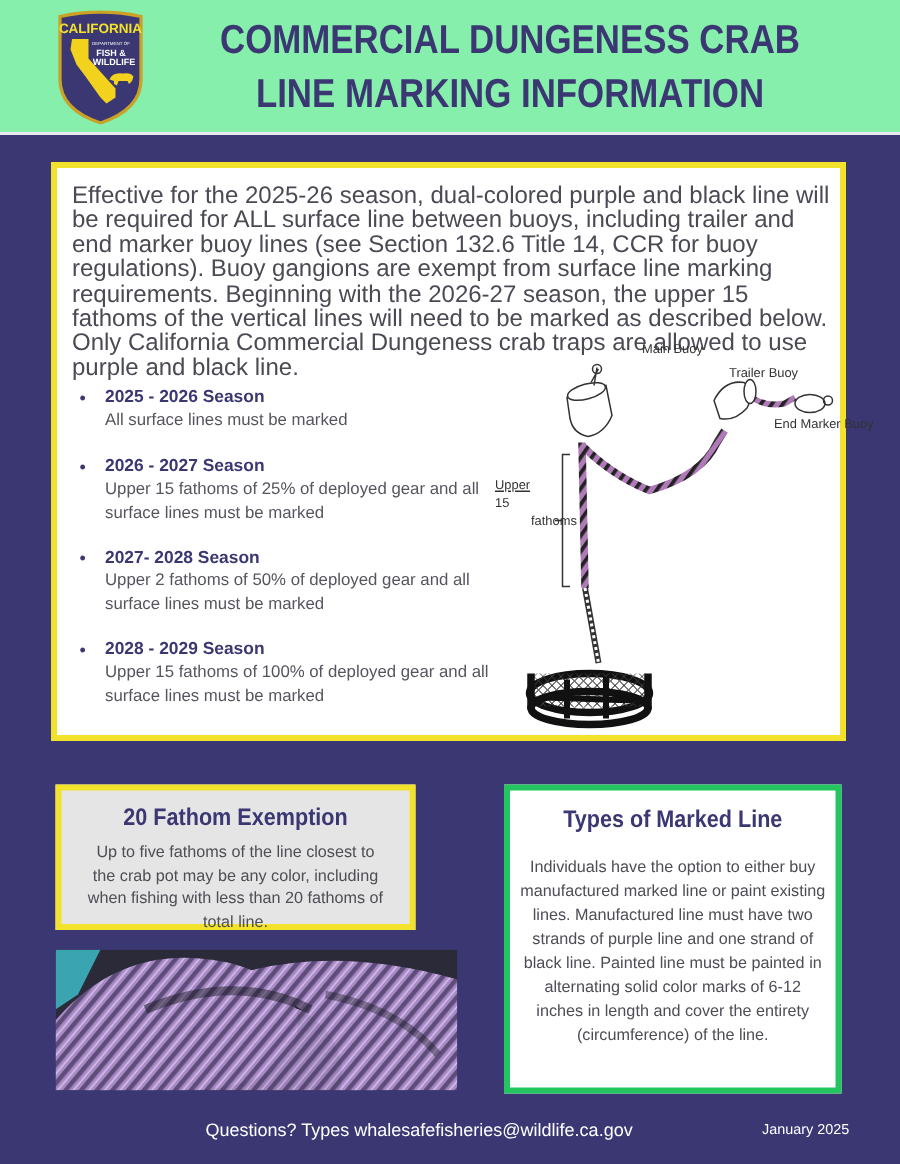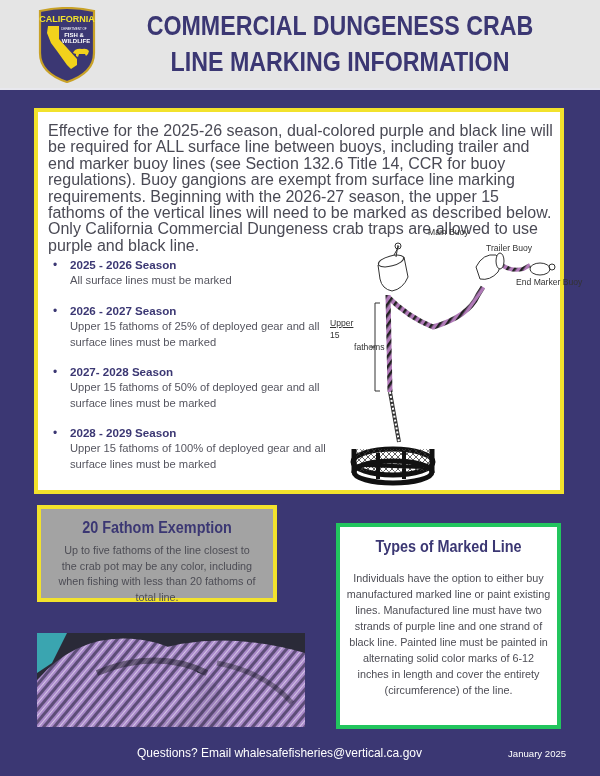--- a/index.html
+++ b/index.html
@@ -1,38 +1,38 @@
 <!DOCTYPE html>
 <html><head>
   <meta charset="utf-8">
   <style>
     * { box-sizing: border-box; margin: 0; padding: 0; }
     html, body { width: 600px; height: 776px; overflow: hidden; }
     body { background: #3b3773; font-family: "Liberation Sans", sans-serif; position: relative; }
 
-    .header { position: absolute; left: 0; top: 0; width: 600px; height: 90px; background: #e5e5e5; border-bottom: 2px solid #e8e8ee; }
+    .header { position: absolute; left: 0; top: 0; width: 600px; height: 90px; background: #86efac; border-bottom: 2px solid #e8e8ee; }
     .logo { position: absolute; left: 37px; top: 7px; width: 60px; height: 76px; }
     .title { position: absolute; left: 110px; top: 8px; width: 460px; text-align: center; color: #3b3773;
              font-family: "Liberation Sans", sans-serif; font-weight: bold; font-size: 27px; line-height: 36px;
              letter-spacing: 0px; transform: scaleX(0.86); transform-origin: center top; }
 
     .main-box { position: absolute; left: 34px; top: 108px; width: 530px; height: 386px; background: #ffffff;
                 border: 4px solid #f2e22c; }
     .intro { position: absolute; left: 10px; top: 11px; width: 505px; font-size: 16px; line-height: 16.4px; color: #4a4a55; }
 
     .timeline-title { position: absolute; left: 12px; top: 110px; width: 260px; font-size: 11.6px; line-height: 16px; font-weight: bold; color: #3b3773; }
     .season { position: absolute; left: 12px; width: 260px; }
     .bullet { position: absolute; left: 3px; top: 0; font-size: 12px; line-height: 16px; color: #3b3773; }
     .season-name { position: absolute; left: 20px; top: 0; font-size: 11.6px; line-height: 16px; font-weight: bold; color: #3b3773; white-space: nowrap; }
     .season-desc { position: absolute; left: 20px; top: 16px; width: 260px; font-size: 11.2px; line-height: 15.5px; color: #55555f; }
 
     .diagram { position: absolute; left: 270px; top: 105px; width: 260px; height: 275px; }
     .diag-label { position: absolute; font-size: 8.6px; color: #333; white-space: nowrap; text-align: center; }
 
-    .exempt-box { position: absolute; left: 37px; top: 505px; width: 240px; height: 97px; background: #a3a3a3;
+    .exempt-box { position: absolute; left: 37px; top: 523px; width: 240px; height: 97px; background: #e5e5e5;
                   border: 4px solid #f2e22c; text-align: center; }
     .exempt-title { margin-top: 10px; font-size: 16px; font-weight: bold; color: #3b3773; transform: scaleX(0.9); }
     .exempt-body { margin-top: 6px; padding: 0 16px; font-size: 10.8px; line-height: 15.5px; color: #4d4d55; }
 
     .photo { position: absolute; left: 37px; top: 633px; width: 268px; height: 94px; overflow: hidden; }
 
     .types-box { position: absolute; left: 336px; top: 523px; width: 225px; height: 206px; background: #ffffff;
                  border: 4px solid #22c55e; text-align: center; }
     .types-title { margin-top: 11px; font-size: 16px; font-weight: bold; color: #3b3773; transform: scaleX(0.9); }
     .types-body { margin-top: 14px; padding: 0 6px; font-size: 10.8px; line-height: 16px; color: #4d4d55; }
@@ -71,21 +71,21 @@
     <span class="season-desc">All surface lines must be marked</span>
   </div>
   <div class="season" style="top:191px;">
     <span class="bullet">•</span>
     <span class="season-name">2026 - 2027 Season</span>
     <span class="season-desc">Upper 15 fathoms of 25% of deployed gear and all surface lines must be marked</span>
   </div>
   <div class="season" style="top:252px;">
     <span class="bullet">•</span>
     <span class="season-name">2027- 2028 Season</span>
-    <span class="season-desc">Upper 15 fathoms of 50% of deployed gear and all surface lines must be marked</span>
+    <span class="season-desc">Upper 2 fathoms of 50% of deployed gear and all surface lines must be marked</span>
   </div>
   <div class="season" style="top:313px;">
     <span class="bullet">•</span>
     <span class="season-name">2028 - 2029 Season</span>
     <span class="season-desc">Upper 15 fathoms of 100% of deployed gear and all surface lines must be marked</span>
   </div>
 
   <div class="diagram">
     <svg width="260" height="275" viewBox="0 0 260 275">
       <defs>
@@ -157,14 +157,14 @@
     <path d="M60 40 Q120 15 170 40" fill="none" stroke="#1a1a24" stroke-width="6" opacity="0.5"></path>
     <path d="M180 30 Q230 40 255 70" fill="none" stroke="#1a1a24" stroke-width="5" opacity="0.4"></path>
   </svg>
 </div>
 
 <div class="types-box">
   <div class="types-title">Types of Marked Line</div>
   <div class="types-body">Individuals have the option to either buy manufactured marked line or paint existing lines. Manufactured line must have two strands of purple line and one strand of black line. Painted line must be painted in alternating solid color marks of 6-12 inches in length and cover the entirety (circumference) of the line.</div>
 </div>
 
-<div class="footer-email">Questions? Email whalesafefisheries@vertical.ca.gov</div>
+<div class="footer-email">Questions? Types whalesafefisheries@wildlife.ca.gov</div>
 <div class="footer-date">January 2025</div>
 
 </body></html>

